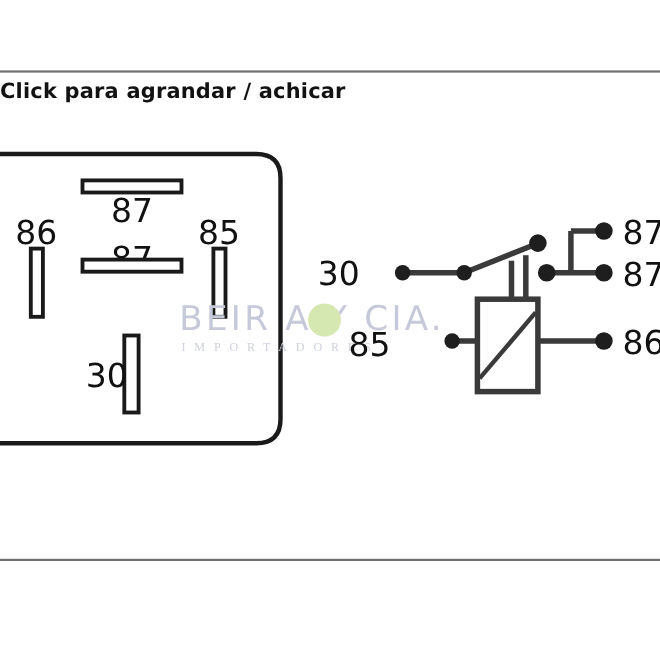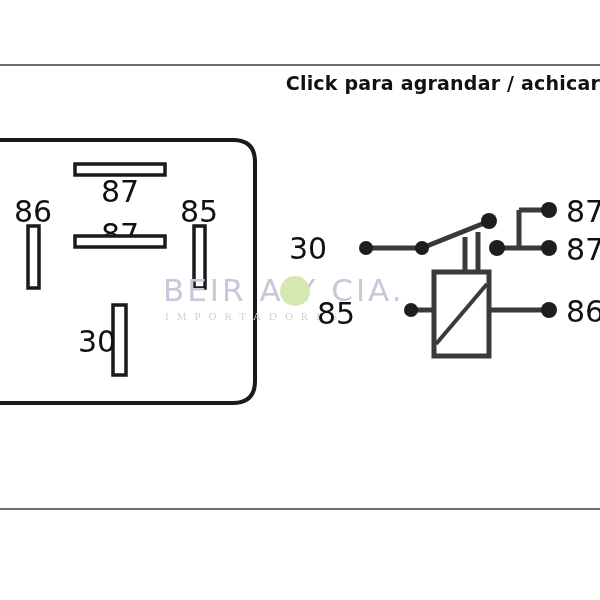--- a/index.html
+++ b/index.html
@@ -28,21 +28,21 @@
     background: #6f6f6f;
   }
   #rule-top { top: 64px; }
   #rule-bottom { top: 508px; }
 
   #title {
     position: absolute;
     left: 0;
     top: 72px;
     width: 600px;
-    text-align: right;
+    text-align: left;
     font-family: "DejaVu Sans", sans-serif;
     font-weight: bold;
     font-size: 19px;
     letter-spacing: 0.2px;
     color: #121212;
     white-space: nowrap;
   }
 
   
   #watermark {

